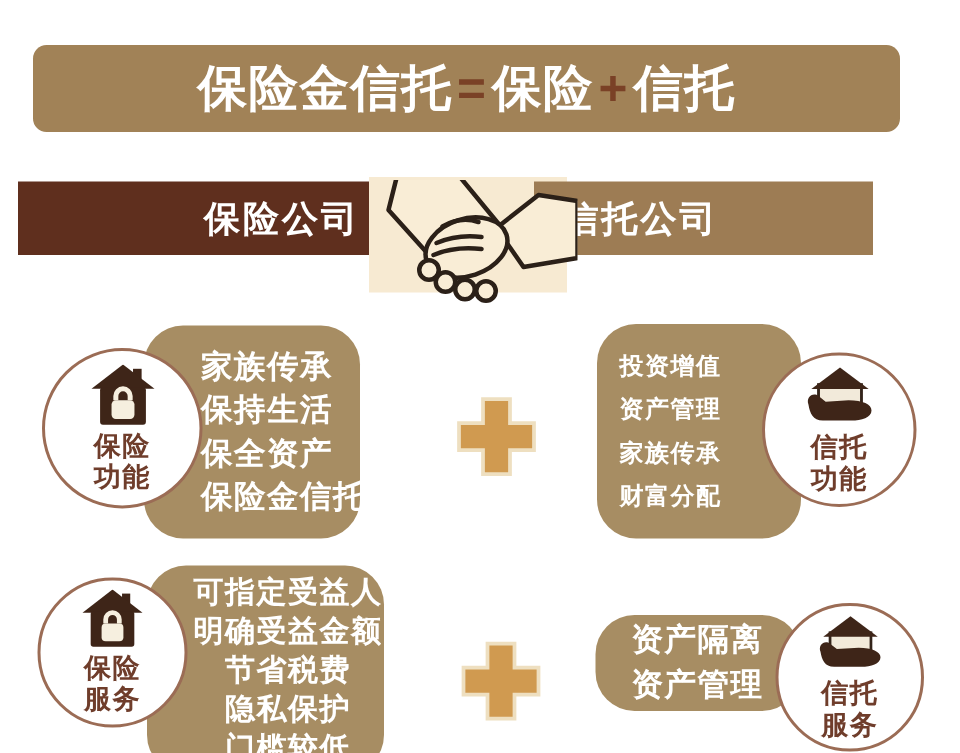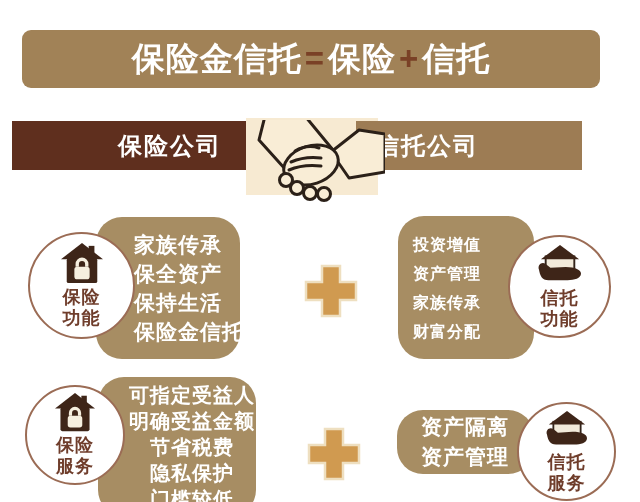--- a/index.html
+++ b/index.html
@@ -12,21 +12,21 @@
   .banner{
     position:absolute;left:22px;top:10px;width:578px;height:58px;
     background:#a18257;border-radius:9px;
     display:flex;align-items:center;justify-content:center;
     font-size:33px;font-weight:800;color:#ffffff;letter-spacing:1px;
   }
   .banner .accent{color:#7a4126;margin:0 3px;}
   
   .bar{position:absolute;top:101px;height:49px;display:flex;align-items:center;
        font-size:24px;font-weight:800;color:#ffffff;letter-spacing:2px;}
-  .bar-left{left:12px;width:234px;background:#5f2f1e;justify-content:flex-end;padding-right:24px;box-sizing:border-box;}
+  .bar-left{left:12px;width:234px;background:#5f2f1e;justify-content:flex-end;padding-right:6px;box-sizing:border-box;}
   .bar-right{left:356px;width:226px;background:#9d7c54;justify-content:flex-start;padding-left:19px;box-sizing:border-box;}
   .cream-box{position:absolute;left:246px;top:98px;width:132px;height:77px;background:#f7ead2;}
   .handshake{position:absolute;left:239px;top:100px;width:146px;height:86px;}
   
   .fbox{
     position:absolute;background:#a78d63;border-radius:26px;
     display:flex;flex-direction:column;justify-content:center;box-sizing:border-box;
     color:#ffffff;font-weight:700;letter-spacing:1px;z-index:1;
   }
   .fbox .box-line{white-space:nowrap;}
@@ -81,22 +81,22 @@
       <circle cx="71" cy="73" r="6.5"></circle>
       <circle cx="85" cy="74" r="6.5"></circle>
       <path d="M56,31 Q68,24 80,28" fill="none"></path>
       <path d="M52,42 Q66,36 82,38" fill="none"></path>
       <path d="M50,50 Q64,44 82,46" fill="none"></path>
     </g>
   </svg>
 
   <div class="fbox fbox-mid-left">
     <div class="box-line">家族传承</div>
+    <div class="box-line">保持生活</div>
     <div class="box-line">保全资产</div>
-    <div class="box-line">保持生活</div>
     <div class="box-line">保险金信托</div>
   </div>
   <div class="badge badge-mid-left">
     <svg width="46" height="42" viewBox="0 0 48 44">
       <rect x="31" y="3" width="6" height="10" fill="#3e2518"></rect>
       <polygon points="24,0 46,17 2,17" fill="#3e2518"></polygon>
       <rect x="8" y="16" width="32" height="26" rx="2" fill="#3e2518"></rect>
       <rect x="16" y="25" width="16" height="13" rx="3" fill="#f6efdf"></rect>
       <path d="M19,25 v-3 a5,5 0 0 1 10,0 v3" stroke="#f6efdf" stroke-width="3.5" fill="none"></path>
     </svg>

